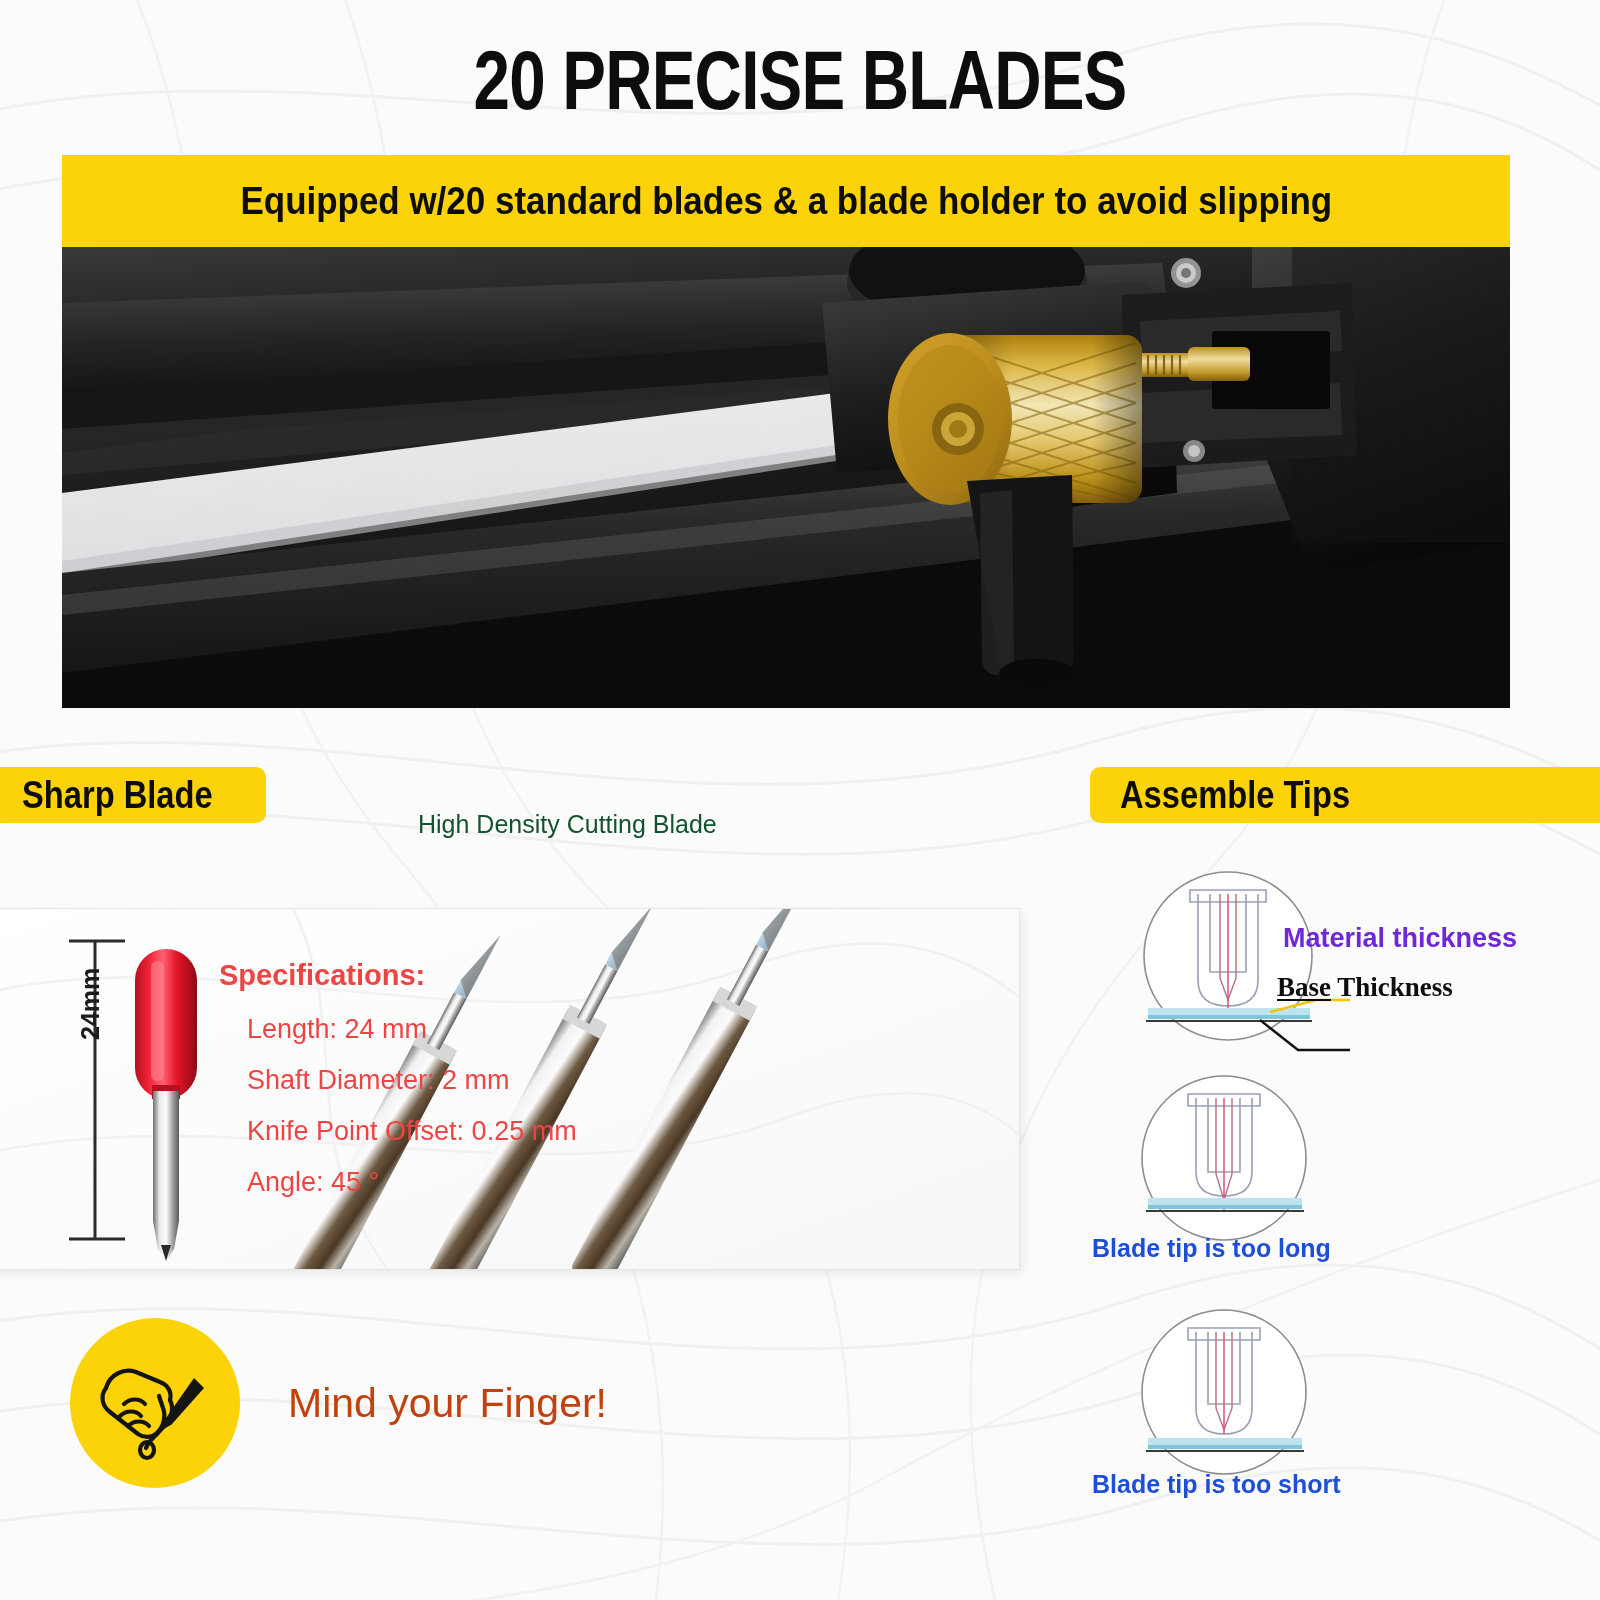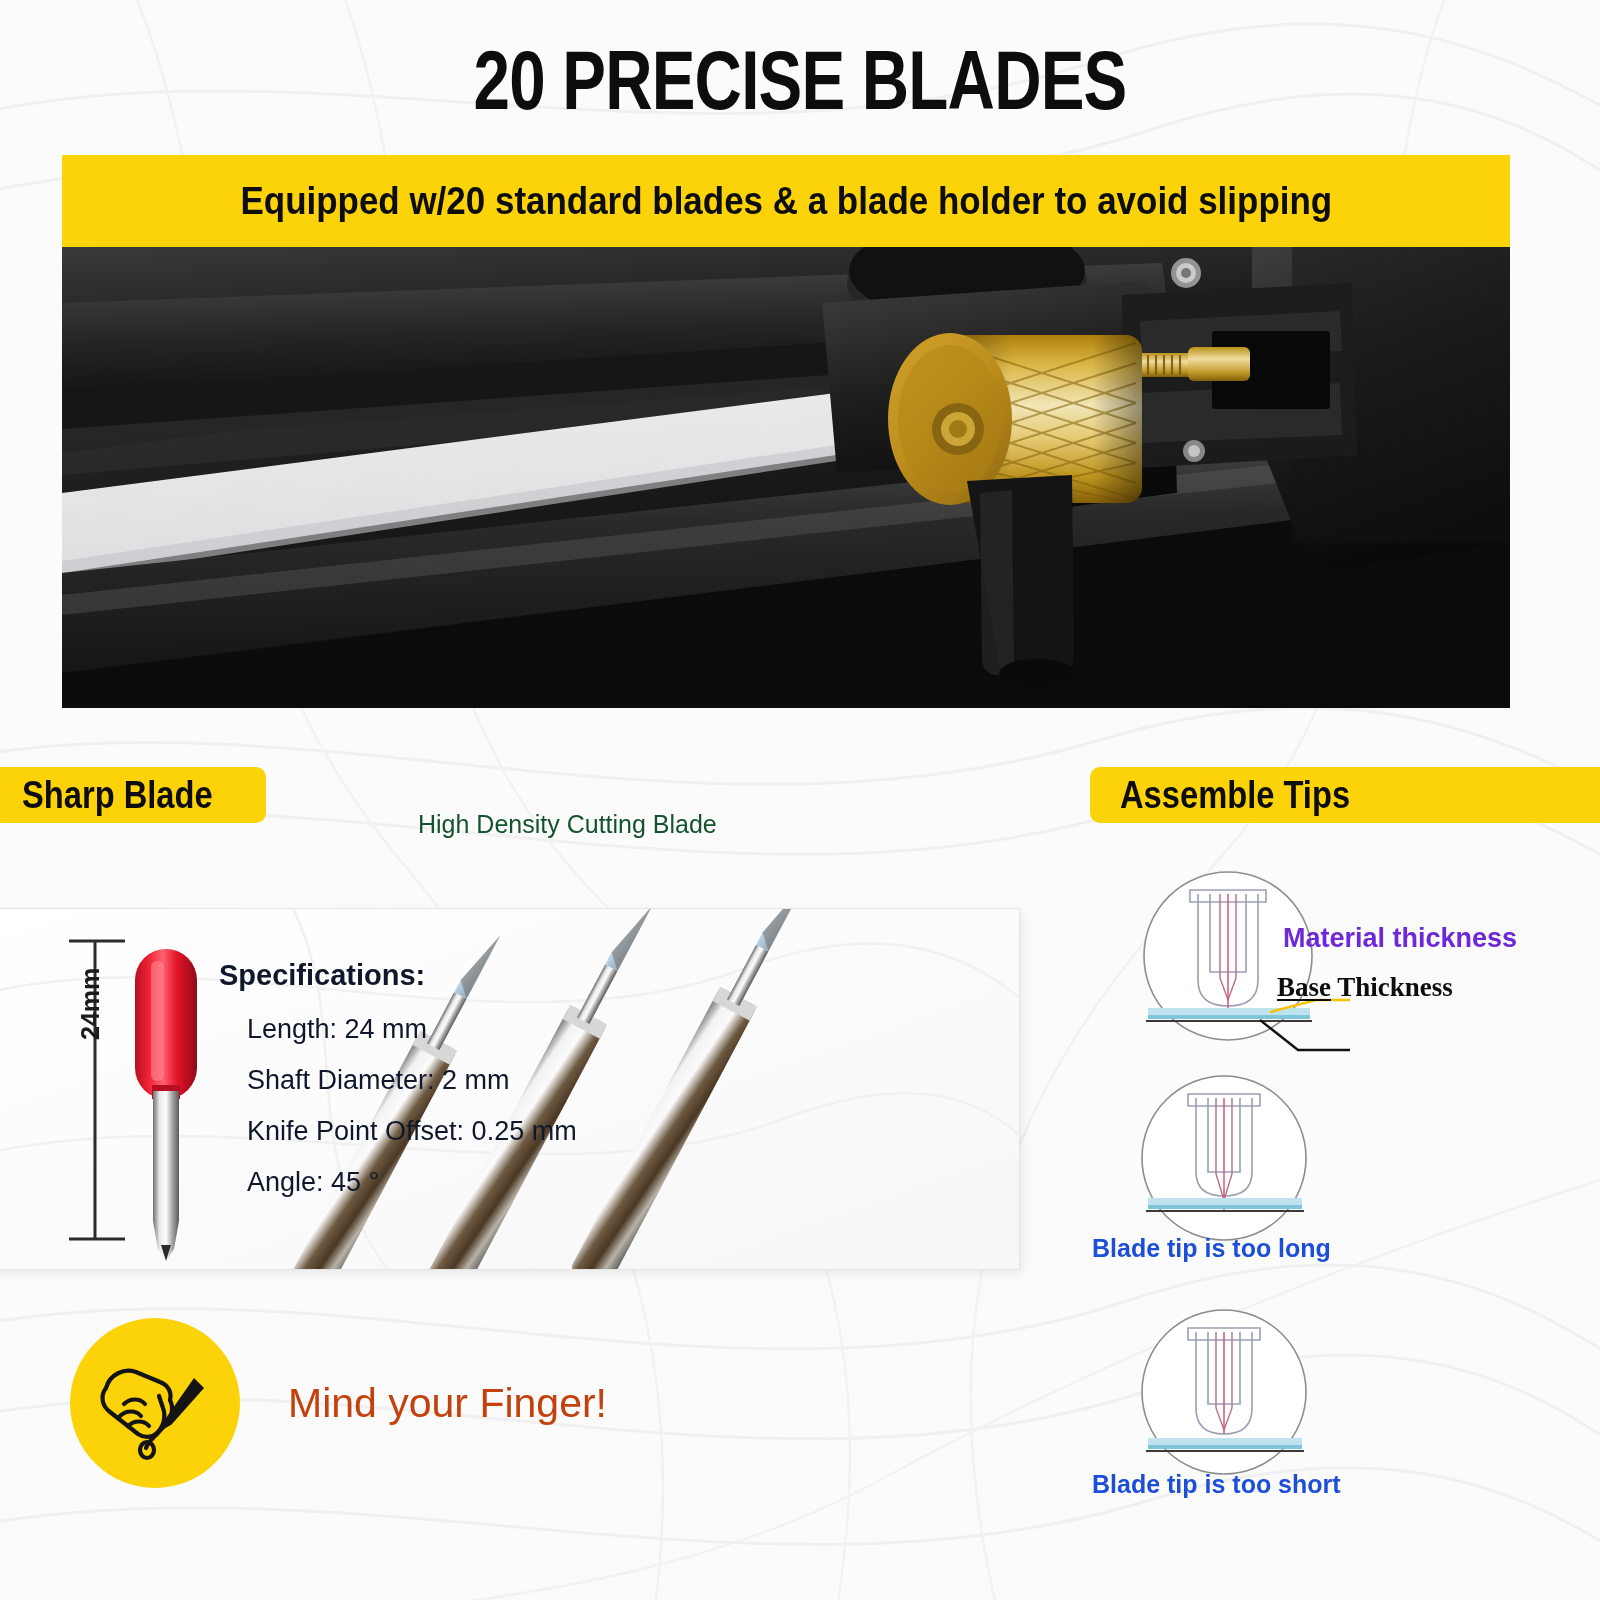--- a/index.html
+++ b/index.html
@@ -70,21 +70,21 @@
   .spec-card {
     position:absolute; left:-18px; top:908px; width:1038px; height:362px;
     background:#ffffff;
     border:1px solid #e4e4e4;
     box-shadow:3px 4px 10px rgba(0,0,0,0.07);
     z-index:2; overflow:hidden;
   }
   .spec-card svg { position:absolute; left:0; top:0; }
   .spec-list {
     position:absolute; left:236px; top:50px; z-index:4;
-    color:#0f172a;
+    color:#ef4444;
   }
   .spec-title { font-size:29px; font-weight:bold; margin-bottom:22px; }
   .spec-list li { list-style:none; font-size:27px; margin-bottom:20px; white-space:nowrap;margin-left:28px; }
 
   .dim-label {
     position:absolute; left:76px; top:1040px; z-index:4;
     font-size:25px; font-weight:bold; color:#1b1b1b;
     transform:rotate(-90deg); transform-origin:left top;
     white-space:nowrap;
   }

